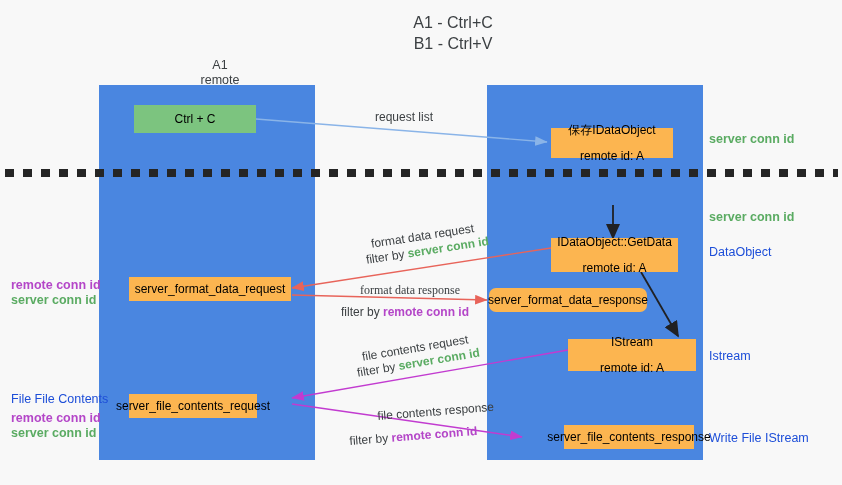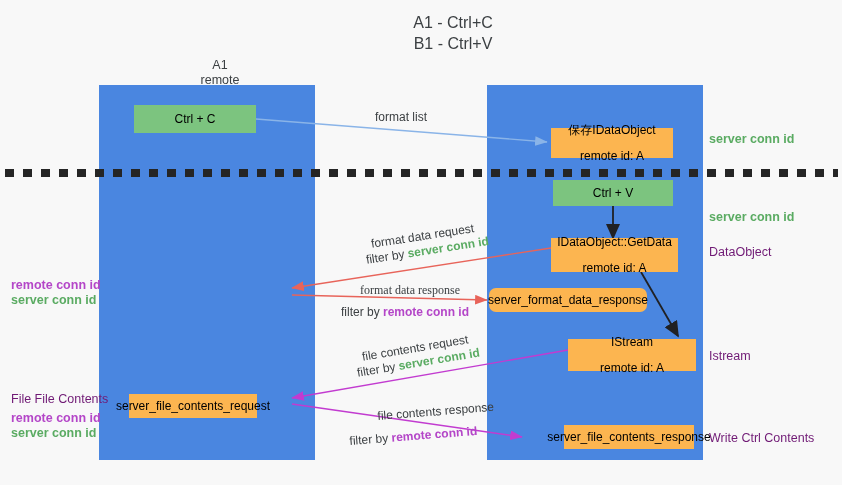--- a/index.html
+++ b/index.html
@@ -62,21 +62,21 @@
   }
   .node.green { background: #7cc47f; }
   .node.orange { background: #fdb martin; }
   .node.orange { background: #fbb košo; }
   .node.orange { background: #fcb550; gap: 12px; }
 
   
   .ann {
     font-size: 12.5px;
     line-height: 15px;
-    color: #701a75;
+    color: #1d4ed8;
   }
   .ann.green-b { color: #5aab62; font-weight: bold; }
   .ann.purple-b { color: #b446c8; font-weight: bold; }
 
   
   .edge-label {
     position: absolute;
     font-size: 12px;
     line-height: 15px;
     color: #3c4043;
@@ -141,49 +141,49 @@
 
   <div class="node green" style="left:134px; top:105px; width:122px; height:28px;">
     <span>Ctrl + C</span>
   </div>
 
   <div class="node orange" style="left:551px; top:128px; width:122px; height:30px;">
     <span>保存IDataObject</span>
     <span>remote id: A</span>
   </div>
 
-  <div class="node green" style="left:553px; top:180px; width:120px; height:26px;">
-    <span>Ctrl + V</span>
-  </div>
 
   <div class="node orange" style="left:551px; top:238px; width:127px; height:34px;">
     <span>IDataObject::GetData</span>
     <span>remote id: A</span>
   </div>
 
+  <div class="node orange" style="left:129px; top:277px; width:162px; height:24px;">
+    <span>server_format_data_request</span>
+  </div>
 
   <div class="node orange" style="left:489px; top:288px; width:158px; height:24px;border-radius:7px;">
     <span>server_format_data_response</span>
   </div>
 
   <div class="node orange" style="left:568px; top:339px; width:128px; height:32px;">
     <span>IStream</span>
     <span>remote id: A</span>
   </div>
 
   <div class="node orange" style="left:129px; top:394px; width:128px; height:24px;">
     <span>server_file_contents_request</span>
   </div>
 
   <div class="node orange" style="left:524px; top:425px; width:130px; height:24px;margin-left:40px;">
     <span>server_file_contents_response</span>
   </div>
 
   <div class="edge-label" style="left:375px; top:110px;">
-    <span>format list</span>
+    <span>request list</span>
   </div>
 
   <div class="edge-label" style="left:370px; top:237px; transform: rotate(-8.8deg);">
     <span>format data request</span>
   </div>
   <div class="edge-label" style="left:365px; top:253px; transform: rotate(-8.8deg);">
     <span>filter by </span><span class="g">server conn id</span>
   </div>
 
   <div class="edge-label" style="left:360px; top:283px;font-family:Liberation Serif, serif;">
@@ -217,21 +217,21 @@
 
   <div class="abs ann" style="left:709px; top:245px;">
     <span>DataObject</span>
   </div>
 
   <div class="abs ann" style="left:709px; top:349px;">
     <span>Istream</span>
   </div>
 
   <div class="abs ann" style="left:709px; top:431px;">
-    <span>Write Ctrl Contents</span>
+    <span>Write File IStream</span>
   </div>
 
   <div class="abs" style="left:11px; top:278px;">
     <div class="ann purple-b">remote conn id</div>
     <div class="ann green-b">server conn id</div>
   </div>
 
   <div class="abs ann" style="left:11px; top:392px;">
     <span>File File Contents</span>
   </div>

